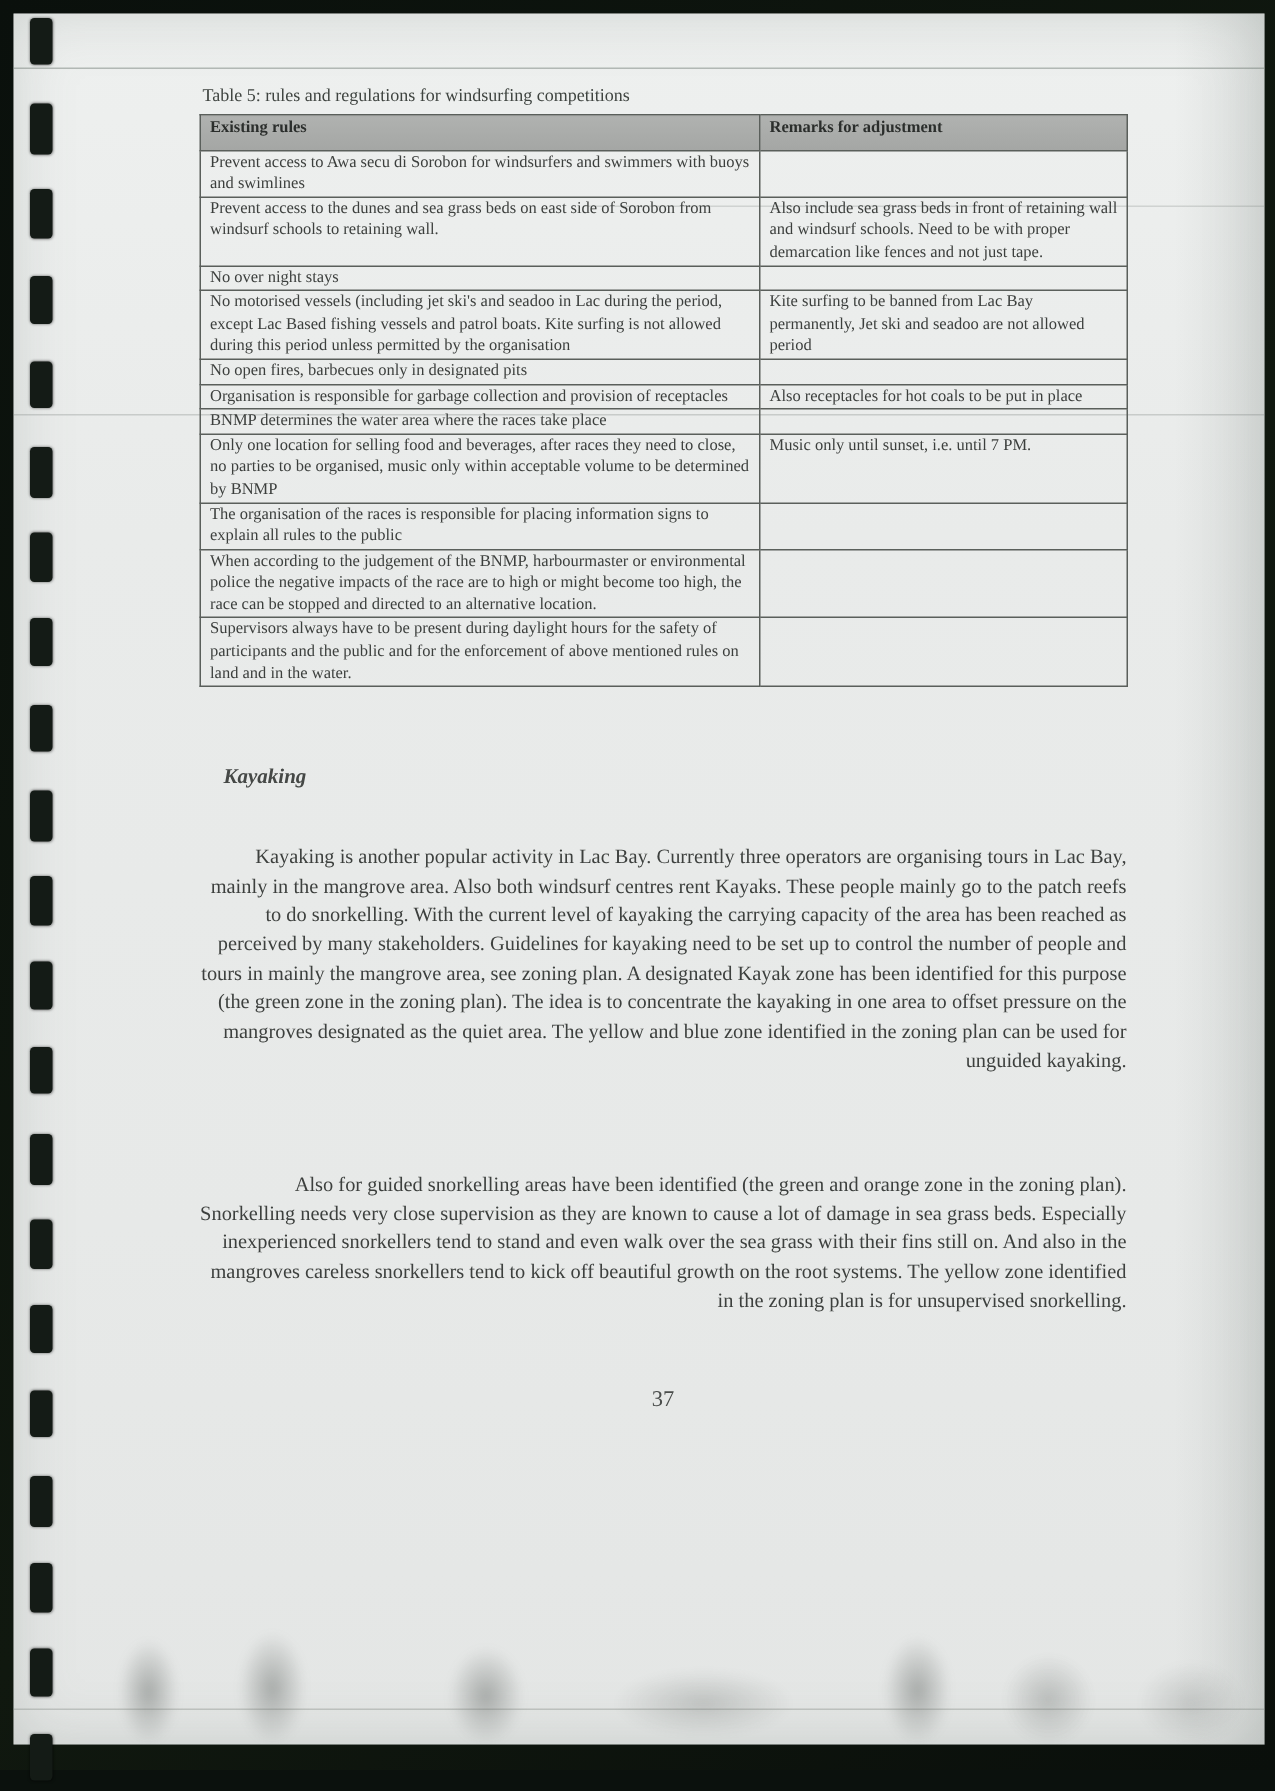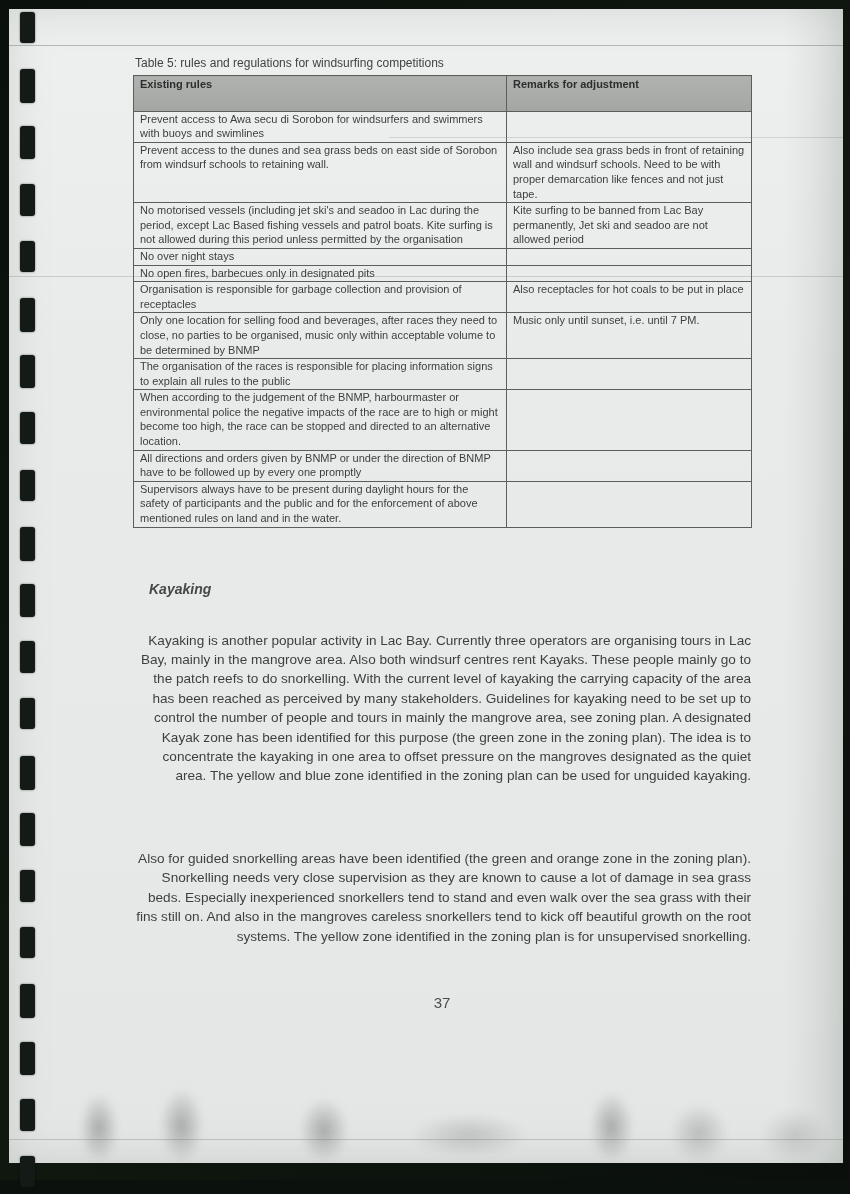--- a/index.html
+++ b/index.html
@@ -9,20 +9,21 @@
     height: 1194px;
     overflow: hidden;
     background: #0b110d;
     font-family: "Liberation Sans", sans-serif;
   }
   .scan-frame {
     position: relative;
     width: 850px;
     height: 1180px;
     background: linear-gradient(135deg, #0a100c 0%, #10180f 55%, #0a0f0b 100%);
+    font-family: Liberation Serif, serif;
   }
   .paper {
     position: absolute;
     top: 9px;
     left: 9px;
     right: 7px;
     bottom: 17px;
     background:
       linear-gradient(180deg, #eef0ef 0%, #e9ebea 30%, #e7e9e8 70%, #e4e6e5 100%);
     box-shadow: inset 0 0 40px rgba(120,130,125,0.25);
@@ -73,21 +74,21 @@
     color: #3c3f3d;
     padding: 0px 6px 1px 6px;
     vertical-align: top;
     text-align: left;
   }
   table.rules th {
     background: linear-gradient(180deg, #b0b2b0, #a4a6a4);
     color: #2b2e2c;
     font-weight: bold;
     padding-top: 1px;
-    padding-bottom: 19px;
+    padding-bottom: 7px;
   }
   col.c-rule   { width: 373px; }
   col.c-remark { width: 245px; }
   .section-heading {
     font-style: italic;
     font-size: 14px;
     color: #454846;
     margin: 16px;
   }
   .section-body {
@@ -174,49 +175,49 @@
         <tbody>
             <tr>
               <td>Prevent access to Awa secu di Sorobon for windsurfers and swimmers with buoys and swimlines</td>
               <td>&nbsp;</td>
             </tr>
             <tr>
               <td>Prevent access to the dunes and sea grass beds on east side of Sorobon from windsurf schools to retaining wall.</td>
               <td>Also include sea grass beds in front of retaining wall and windsurf schools. Need to be with proper demarcation like fences and not just tape.</td>
             </tr>
             <tr>
+              <td>No over night stays</td>
+              <td>&nbsp;</td>
+            </tr>
+            <tr>
               <td>No motorised vessels (including jet ski's and seadoo in Lac during the period, except Lac Based fishing vessels and patrol boats. Kite surfing is not allowed during this period unless permitted by the organisation</td>
               <td>Kite surfing to be banned from Lac Bay permanently, Jet ski and seadoo are not allowed period</td>
             </tr>
             <tr>
-              <td>No over night stays</td>
-              <td>&nbsp;</td>
-            </tr>
-            <tr>
               <td>No open fires, barbecues only in designated pits</td>
               <td>&nbsp;</td>
             </tr>
             <tr>
               <td>Organisation is responsible for garbage collection and provision of receptacles</td>
               <td>Also receptacles for hot coals to be put in place</td>
             </tr>
             <tr>
+              <td>BNMP determines the water area where the races take place</td>
+              <td>&nbsp;</td>
+            </tr>
+            <tr>
               <td>Only one location for selling food and beverages, after races they need to close, no parties to be organised, music only within acceptable volume to be determined by BNMP</td>
               <td>Music only until sunset, i.e. until 7 PM.</td>
             </tr>
             <tr>
               <td>The organisation of the races is responsible for placing information signs to explain all  rules to the public</td>
               <td>&nbsp;</td>
             </tr>
             <tr>
               <td>When according to the judgement of the BNMP, harbourmaster or environmental police the negative impacts of the race are to high or might become too high, the race can be stopped and directed to an alternative location.</td>
-              <td>&nbsp;</td>
-            </tr>
-            <tr>
-              <td>All directions and orders given by BNMP or under the direction of BNMP have to be followed up by every one promptly</td>
               <td>&nbsp;</td>
             </tr>
             <tr>
               <td>Supervisors always have to be present during daylight hours for the safety of participants and the public and for the enforcement of above mentioned rules on land and in the water.</td>
               <td>&nbsp;</td>
             </tr>
           </tbody>
       </table>
 
       <div class="gap-table-to-h1"></div>

